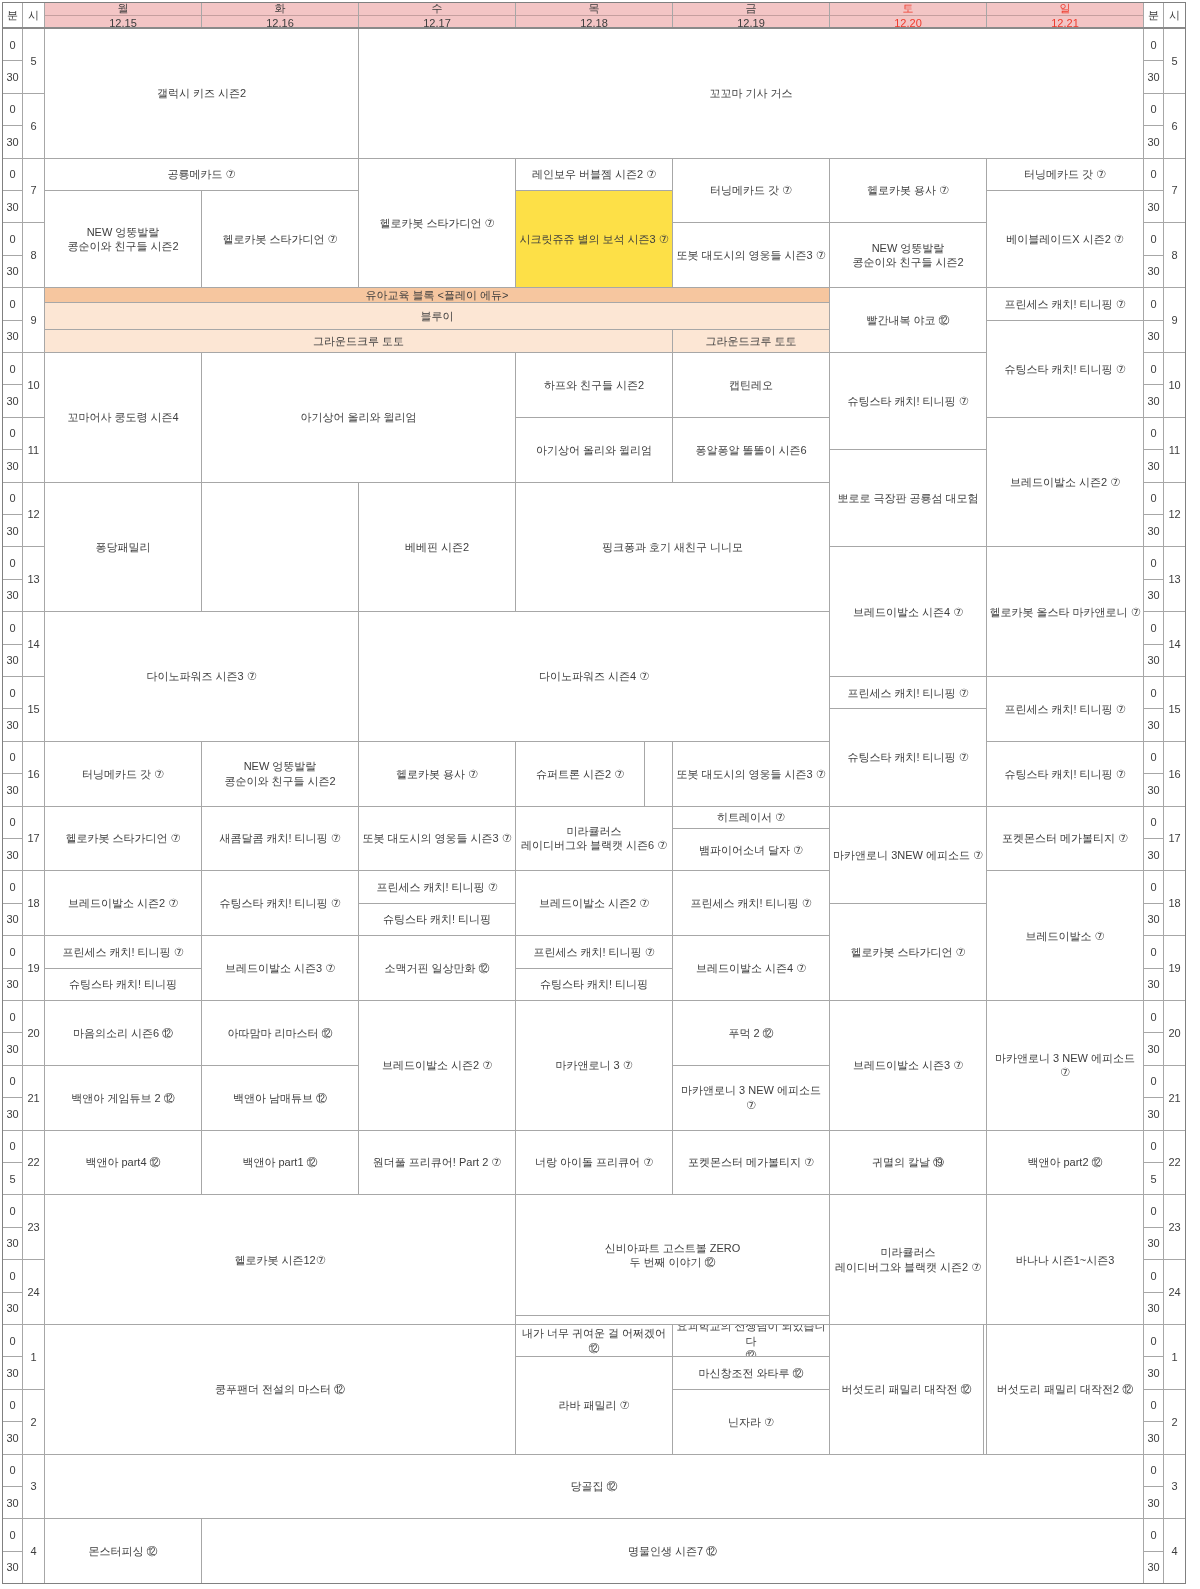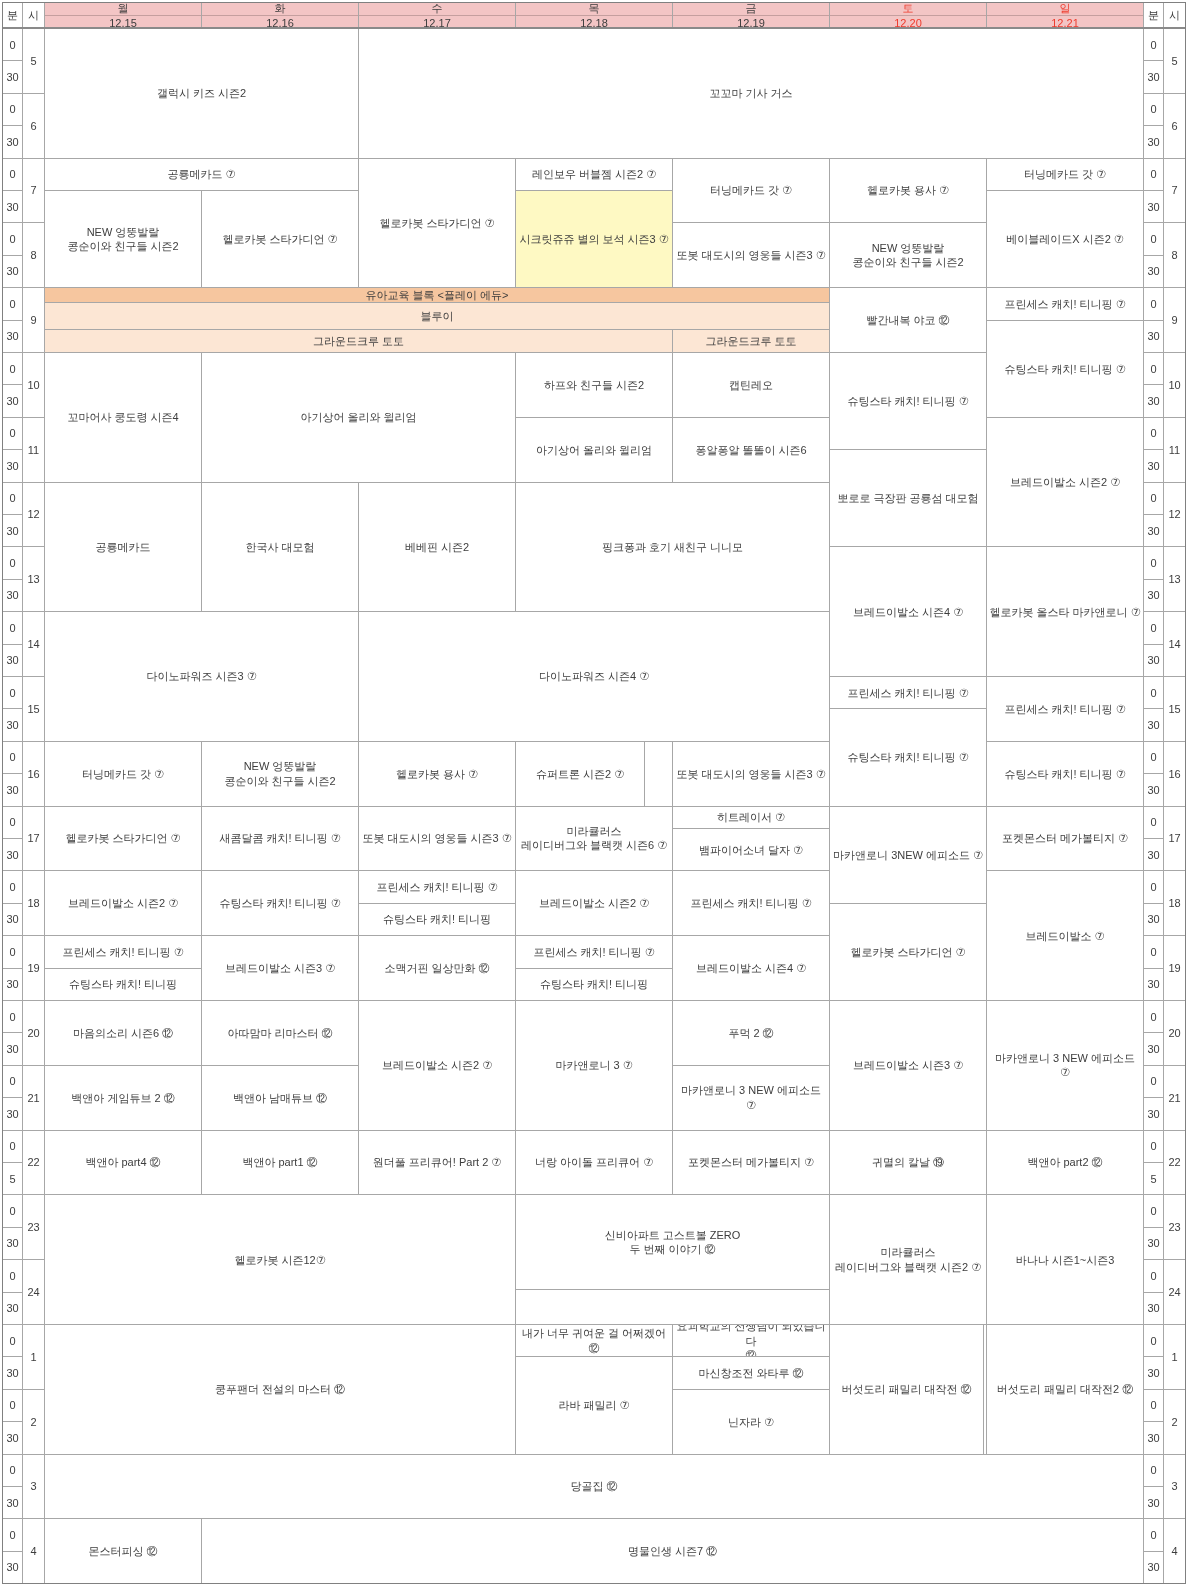--- a/index.html
+++ b/index.html
@@ -174,21 +174,21 @@
     <div class="c" style="left: 0px; top: 1548.8px; width: 21px; height: 33.4px;">30</div>
     <div class="c" style="left: 1141px; top: 1548.8px; width: 21px; height: 33.4px;">30</div>
     <div class="c" style="left: 42px; top: 26px; width: 315px; height: 130.6px; background: rgb(255, 255, 255);">갤럭시 키즈 시즌2</div>
     <div class="c" style="left: 356px; top: 26px; width: 786px; height: 130.6px; background: rgb(255, 255, 255);">꼬꼬마 기사 거스</div>
     <div class="c" style="left: 42px; top: 155.6px; width: 315px; height: 33.4px; background: rgb(255, 255, 255);">공룡메카드 ⑦</div>
     <div class="c" style="left: 42px; top: 188px; width: 158px; height: 98.2px; background: rgb(255, 255, 255);">NEW 엉뚱발랄
 콩순이와 친구들 시즌2</div>
     <div class="c" style="left: 199px; top: 188px; width: 158px; height: 98.2px; background: rgb(255, 255, 255);">헬로카봇 스타가디언 ⑦</div>
     <div class="c" style="left: 356px; top: 155.6px; width: 158px; height: 130.6px; background: rgb(255, 255, 255);">헬로카봇 스타가디언 ⑦</div>
     <div class="c" style="left: 513px; top: 155.6px; width: 158px; height: 33.4px; background: rgb(255, 255, 255);">레인보우 버블젬 시즌2 ⑦</div>
-    <div class="c" style="left: 513px; top: 188px; width: 158px; height: 98.2px; background: #fef9c3;">시크릿쥬쥬 별의 보석 시즌3 ⑦</div>
+    <div class="c" style="left: 513px; top: 188px; width: 158px; height: 98.2px; background: #fde047;">시크릿쥬쥬 별의 보석 시즌3 ⑦</div>
     <div class="c" style="left: 670px; top: 155.6px; width: 158px; height: 65.8px; background: rgb(255, 255, 255);">터닝메카드 갓 ⑦</div>
     <div class="c" style="left: 670px; top: 220.4px; width: 158px; height: 65.8px; background: rgb(255, 255, 255);">또봇 대도시의 영웅들 시즌3 ⑦</div>
     <div class="c" style="left: 827px; top: 155.6px; width: 158px; height: 65.8px; background: rgb(255, 255, 255);">헬로카봇 용사 ⑦</div>
     <div class="c" style="left: 827px; top: 220.4px; width: 158px; height: 65.8px; background: rgb(255, 255, 255);">NEW 엉뚱발랄
 콩순이와 친구들 시즌2</div>
     <div class="c" style="left: 984px; top: 155.6px; width: 158px; height: 33.4px; background: rgb(255, 255, 255);">터닝메카드 갓 ⑦</div>
     <div class="c" style="left: 984px; top: 188px; width: 158px; height: 98.2px; background: rgb(255, 255, 255);">베이블레이드X 시즌2 ⑦</div>
     <div class="c" style="left: 42px; top: 285.2px; width: 786px; height: 15.58px; background: rgb(246, 198, 159);">유아교육 블록 &lt;플레이 에듀&gt;</div>
     <div class="c" style="left: 42px; top: 299.78px; width: 786px; height: 28.54px; background: rgb(252, 230, 212);">블루이</div>
     <div class="c" style="left: 42px; top: 327.32px; width: 629px; height: 23.68px; background: rgb(252, 230, 212);">그라운드크루 토토</div>
@@ -198,22 +198,21 @@
     <div class="c" style="left: 984px; top: 317.6px; width: 158px; height: 98.2px; background: rgb(255, 255, 255);">슈팅스타 캐치! 티니핑 ⑦</div>
     <div class="c" style="left: 42px; top: 350px; width: 158px; height: 130.6px; background: rgb(255, 255, 255);">꼬마어사 쿵도령 시즌4</div>
     <div class="c" style="left: 199px; top: 350px; width: 315px; height: 130.6px; background: rgb(255, 255, 255);">아기상어 올리와 윌리엄</div>
     <div class="c" style="left: 513px; top: 350px; width: 158px; height: 65.8px; background: rgb(255, 255, 255);">하프와 친구들 시즌2</div>
     <div class="c" style="left: 513px; top: 414.8px; width: 158px; height: 65.8px; background: rgb(255, 255, 255);">아기상어 올리와 윌리엄</div>
     <div class="c" style="left: 670px; top: 350px; width: 158px; height: 65.8px; background: rgb(255, 255, 255);">캡틴레오</div>
     <div class="c" style="left: 670px; top: 414.8px; width: 158px; height: 65.8px; background: rgb(255, 255, 255);">퐁알퐁알 똘똘이 시즌6</div>
     <div class="c" style="left: 827px; top: 350px; width: 158px; height: 98.2px; background: rgb(255, 255, 255);">슈팅스타 캐치! 티니핑 ⑦</div>
     <div class="c" style="left: 827px; top: 447.2px; width: 158px; height: 98.2px; background: rgb(255, 255, 255);">뽀로로 극장판 공룡섬 대모험</div>
     <div class="c" style="left: 984px; top: 414.8px; width: 158px; height: 130.6px; background: rgb(255, 255, 255);">브레드이발소 시즌2 ⑦</div>
-    <div class="c" style="left: 42px; top: 479.6px; width: 158px; height: 130.6px; background: rgb(255, 255, 255);">공룡메카드</div>
-    <div class="c" style="left: 199px; top: 479.6px; width: 158px; height: 130.6px; background: rgb(255, 255, 255);">한국사 대모험</div>
+    <div class="c" style="left: 42px; top: 479.6px; width: 158px; height: 130.6px; background: rgb(255, 255, 255);">퐁당패밀리</div>
     <div class="c" style="left: 356px; top: 479.6px; width: 158px; height: 130.6px; background: rgb(255, 255, 255);">베베핀 시즌2</div>
     <div class="c" style="left: 513px; top: 479.6px; width: 315px; height: 130.6px; background: rgb(255, 255, 255);">핑크퐁과 호기 새친구 니니모</div>
     <div class="c" style="left: 827px; top: 544.4px; width: 158px; height: 130.6px; background: rgb(255, 255, 255);">브레드이발소 시즌4 ⑦</div>
     <div class="c" style="left: 984px; top: 544.4px; width: 158px; height: 130.6px; background: rgb(255, 255, 255);">헬로카봇 올스타 마카앤로니 ⑦</div>
     <div class="c" style="left: 42px; top: 609.2px; width: 315px; height: 130.6px; background: rgb(255, 255, 255);">다이노파워즈 시즌3 ⑦</div>
     <div class="c" style="left: 356px; top: 609.2px; width: 472px; height: 130.6px; background: rgb(255, 255, 255);">다이노파워즈 시즌4 ⑦</div>
     <div class="c" style="left: 827px; top: 674px; width: 158px; height: 33.4px; background: rgb(255, 255, 255);">프린세스 캐치! 티니핑 ⑦</div>
     <div class="c" style="left: 827px; top: 706.4px; width: 158px; height: 98.2px; background: rgb(255, 255, 255);">슈팅스타 캐치! 티니핑 ⑦</div>
     <div class="c" style="left: 984px; top: 674px; width: 158px; height: 65.8px; background: rgb(255, 255, 255);">프린세스 캐치! 티니핑 ⑦</div>
     <div class="c" style="left: 984px; top: 738.8px; width: 158px; height: 65.8px; background: rgb(255, 255, 255);">슈팅스타 캐치! 티니핑 ⑦</div>
@@ -258,21 +257,21 @@
     <div class="c" style="left: 42px; top: 1062.8px; width: 158px; height: 65.8px; background: rgb(255, 255, 255);">백앤아 게임튜브  2 ⑫</div>
     <div class="c" style="left: 199px; top: 1062.8px; width: 158px; height: 65.8px; background: rgb(255, 255, 255);">백앤아 남매튜브 ⑫</div>
     <div class="c" style="left: 42px; top: 1127.6px; width: 158px; height: 65.8px; background: rgb(255, 255, 255);">백앤아 part4 ⑫</div>
     <div class="c" style="left: 199px; top: 1127.6px; width: 158px; height: 65.8px; background: rgb(255, 255, 255);">백앤아 part1 ⑫</div>
     <div class="c" style="left: 356px; top: 1127.6px; width: 158px; height: 65.8px; background: rgb(255, 255, 255);">원더풀 프리큐어! Part 2 ⑦</div>
     <div class="c" style="left: 513px; top: 1127.6px; width: 158px; height: 65.8px; background: rgb(255, 255, 255);">너랑 아이돌 프리큐어 ⑦</div>
     <div class="c" style="left: 670px; top: 1127.6px; width: 158px; height: 65.8px; background: rgb(255, 255, 255);">포켓몬스터 메가볼티지 ⑦</div>
     <div class="c" style="left: 827px; top: 1127.6px; width: 158px; height: 65.8px; background: rgb(255, 255, 255);">귀멸의 칼날 ⑲</div>
     <div class="c" style="left: 984px; top: 1127.6px; width: 158px; height: 65.8px; background: rgb(255, 255, 255);">백앤아 part2 ⑫</div>
     <div class="c" style="left: 42px; top: 1192.4px; width: 472px; height: 130.6px; background: rgb(255, 255, 255);">헬로카봇 시즌12⑦</div>
-    <div class="c" style="left: 513px; top: 1192.4px; width: 315px; height: 96px; background: rgb(255, 255, 255);">신비아파트 고스트볼 ZERO
+    <div class="c" style="left: 513px; top: 1192.4px; width: 315px; height: 122px; background: rgb(255, 255, 255);">신비아파트 고스트볼 ZERO
 두 번째 이야기 ⑫</div>
     <div class="c" style="left: 827px; top: 1192.4px; width: 158px; height: 130.6px; background: rgb(255, 255, 255);">미라큘러스
 레이디버그와 블랙캣 시즌2 ⑦</div>
     <div class="c" style="left: 984px; top: 1192.4px; width: 158px; height: 130.6px; background: rgb(255, 255, 255);">바나나 시즌1~시즌3</div>
     <div class="c" style="left: 42px; top: 1322px; width: 472px; height: 130.6px; background: rgb(255, 255, 255);">쿵푸팬더 전설의 마스터 ⑫</div>
     <div class="c" style="left: 513px; top: 1322px; width: 158px; height: 33.4px; background: rgb(255, 255, 255);">내가 너무 귀여운 걸 어쩌겠어 ⑫</div>
     <div class="c" style="left: 513px; top: 1354.4px; width: 158px; height: 98.2px; background: rgb(255, 255, 255);">라바 패밀리 ⑦</div>
     <div class="c" style="left: 670px; top: 1322px; width: 158px; height: 33.4px; background: rgb(255, 255, 255);">요괴학교의 선생님이 되었습니다
 ⑫</div>
     <div class="c" style="left: 670px; top: 1354.4px; width: 158px; height: 33.4px; background: rgb(255, 255, 255);">마신창조전 와타루 ⑫</div>

